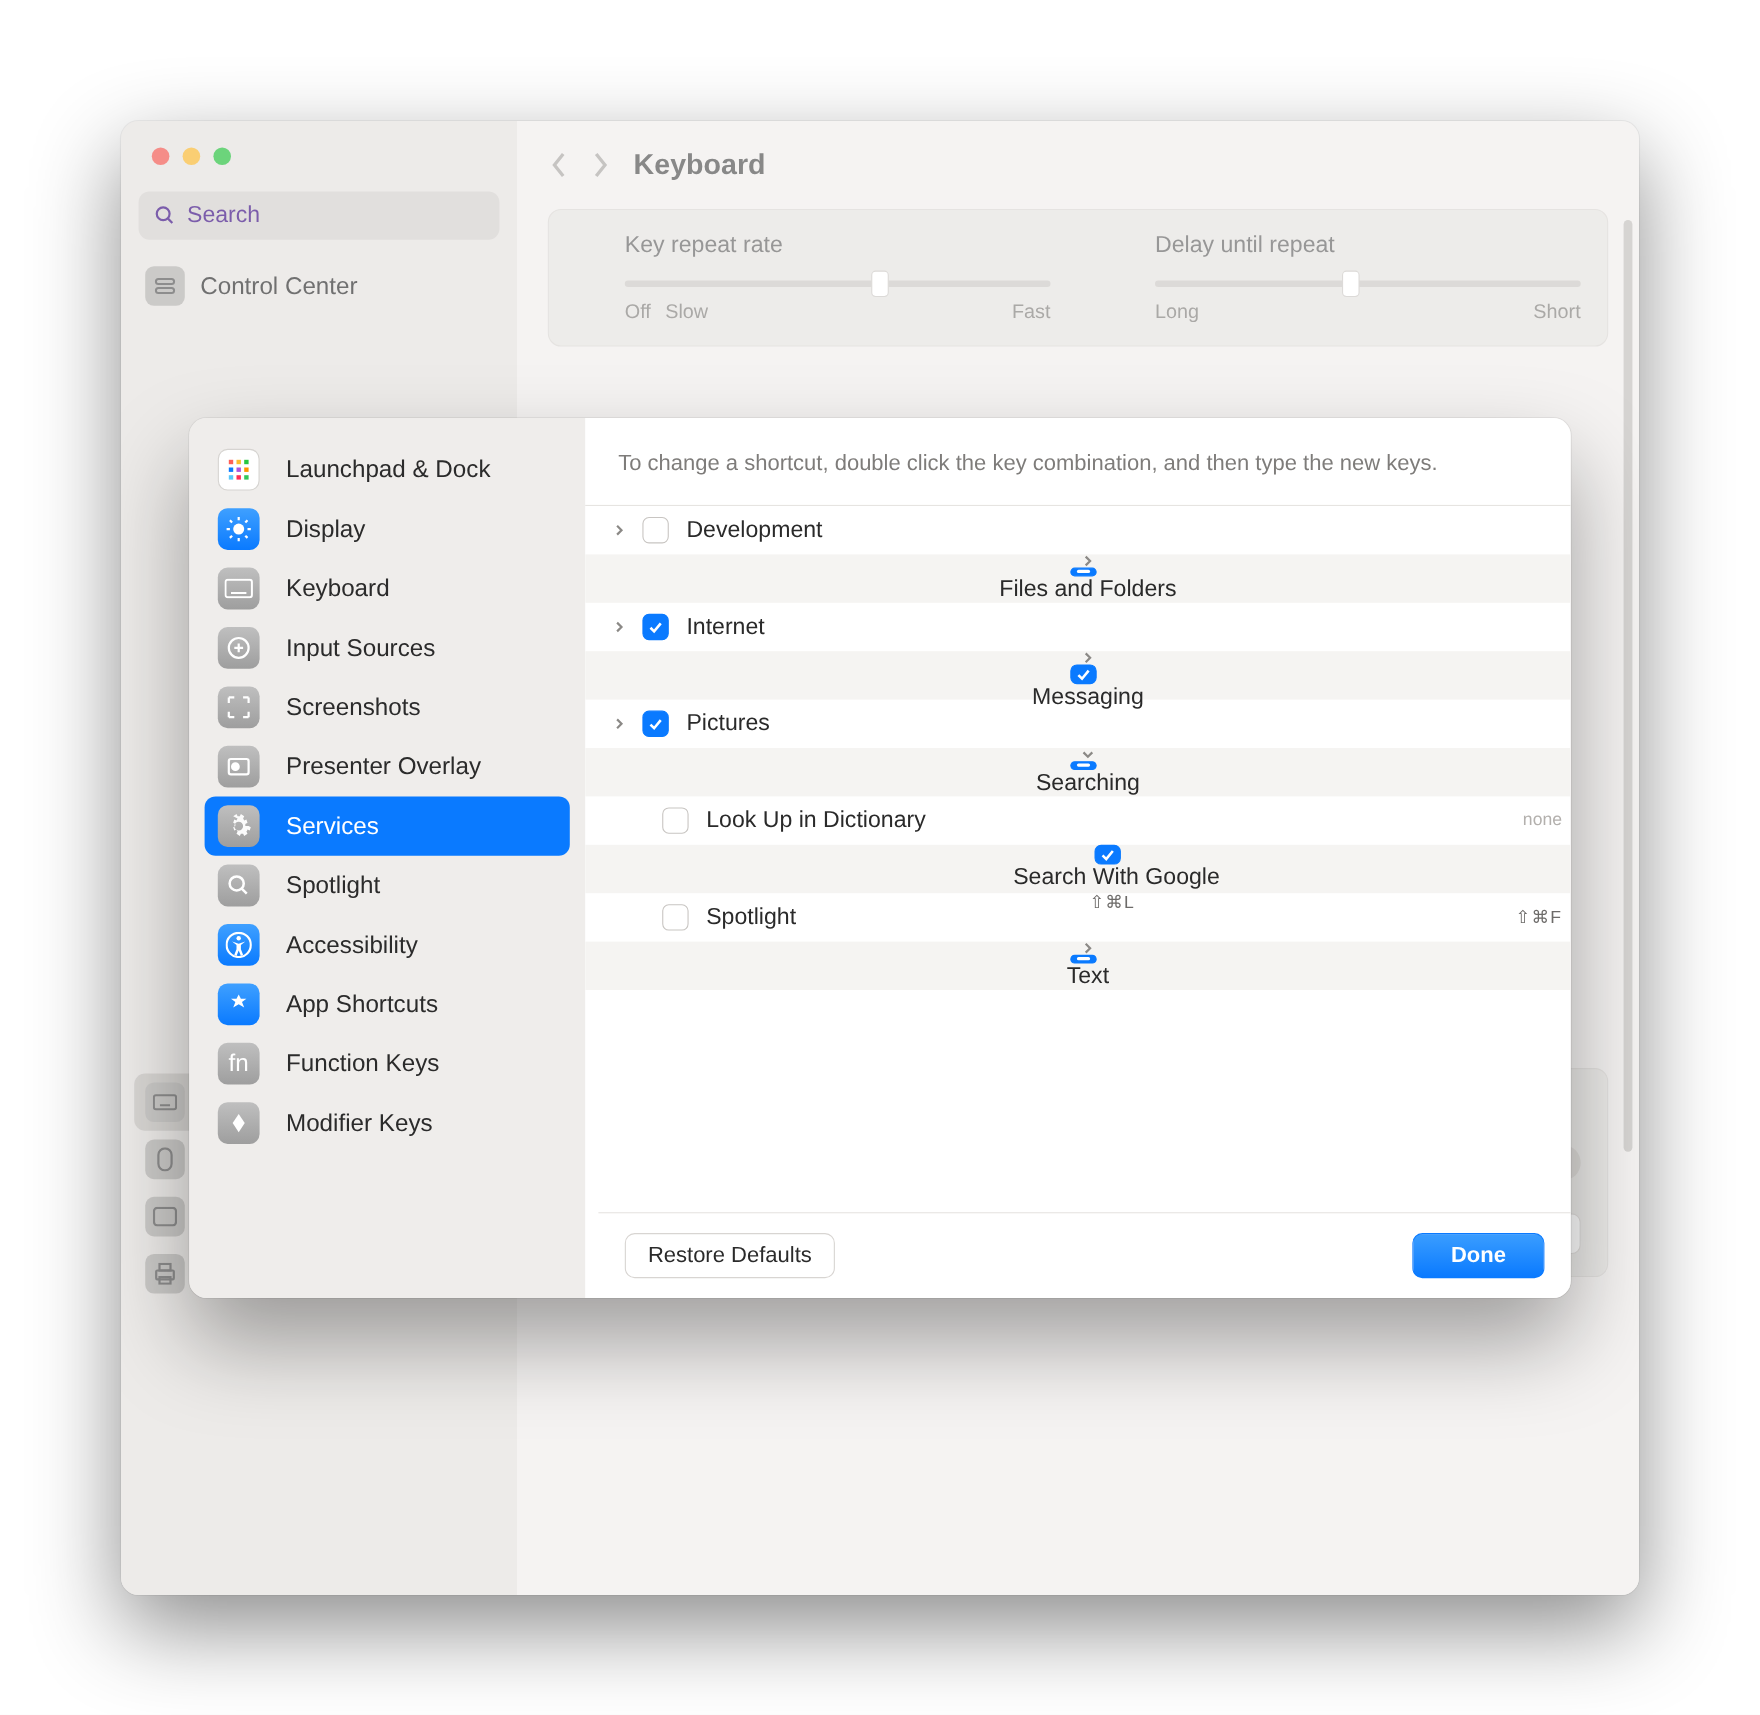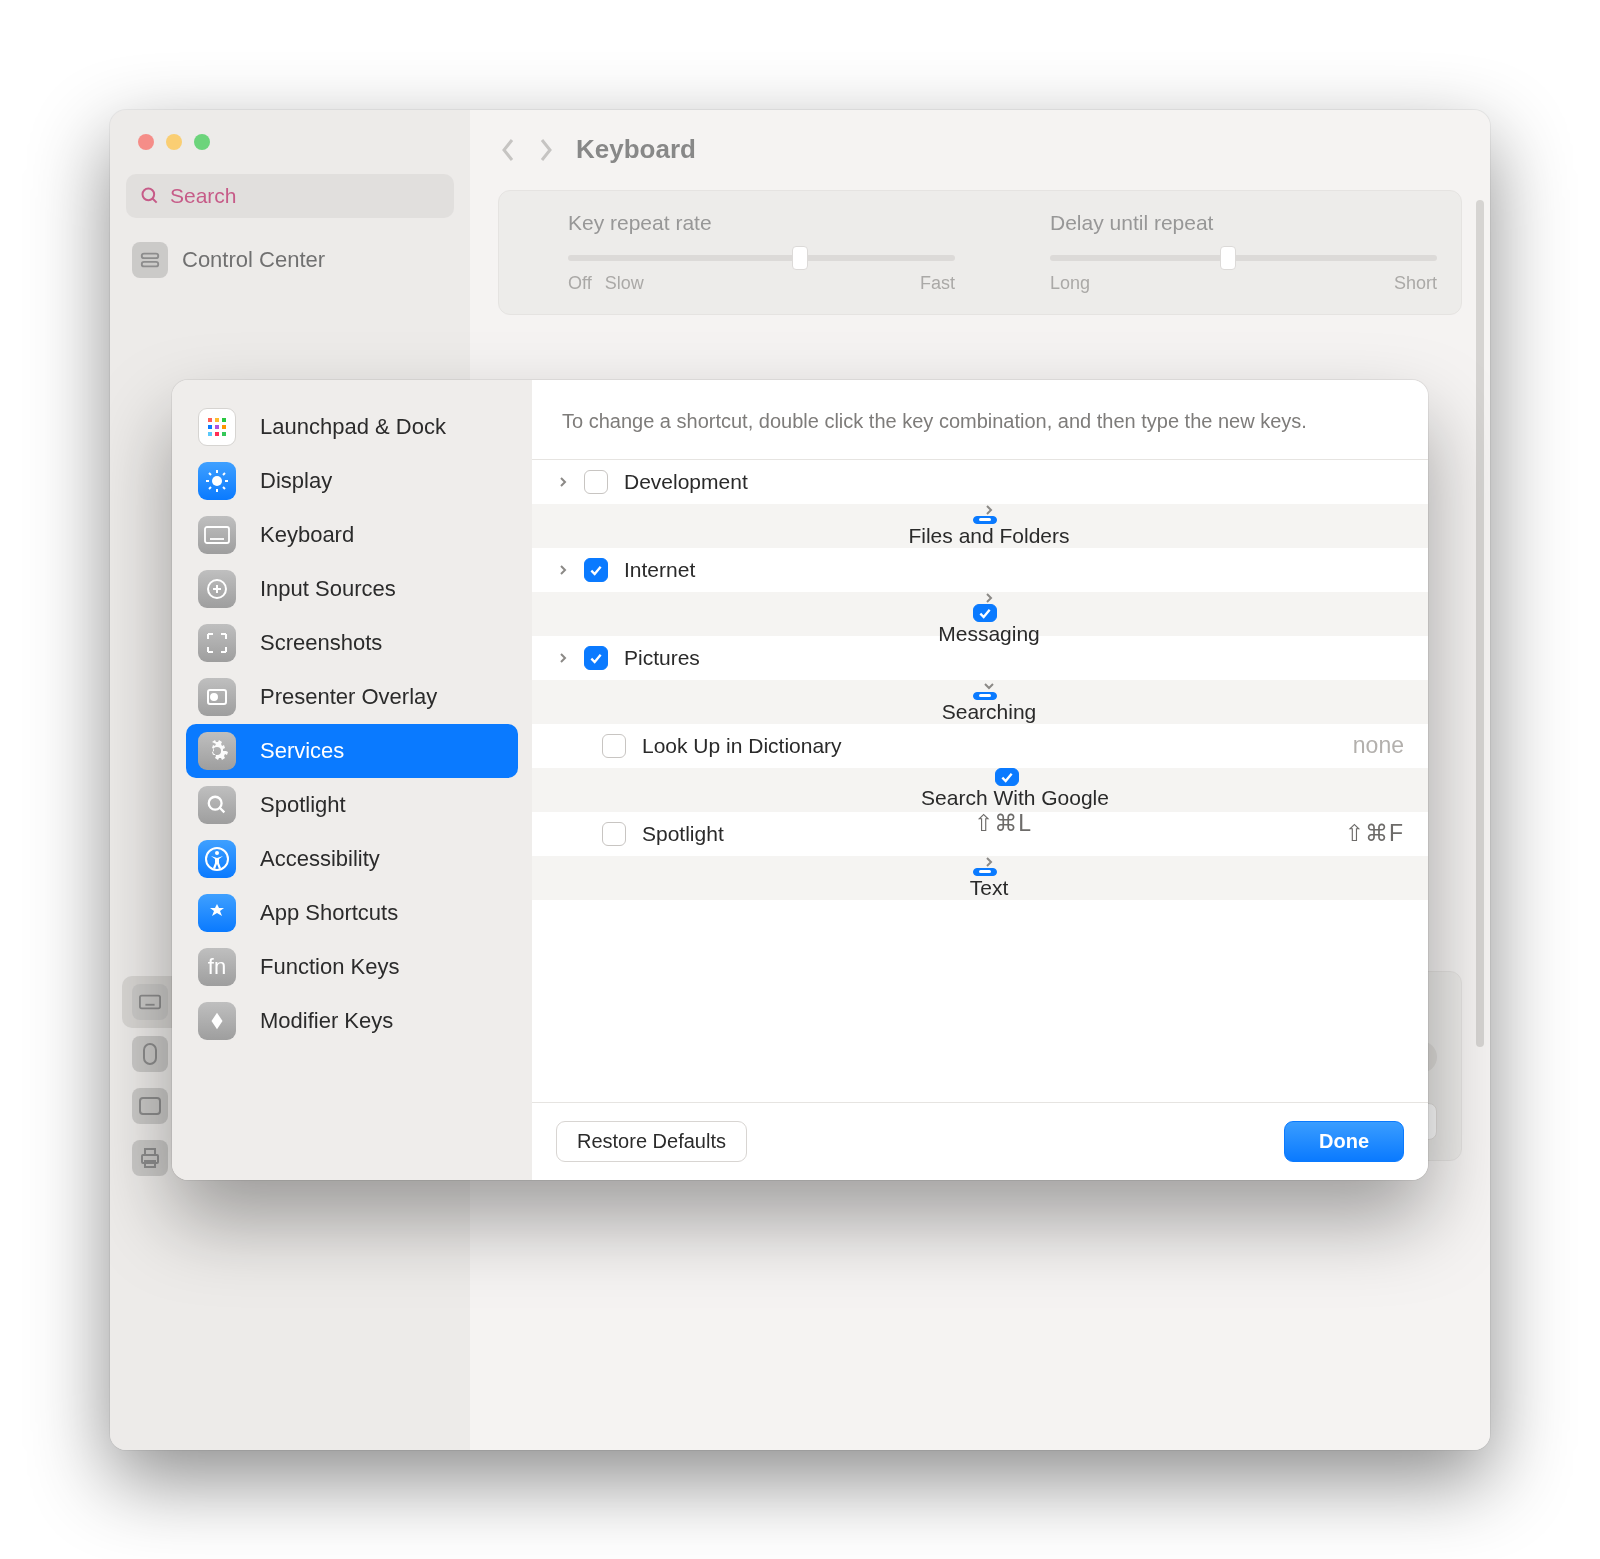--- a/index.html
+++ b/index.html
@@ -31,21 +31,21 @@
   
   .bgwin { position: absolute; inset: 0; display: flex; filter: saturate(0.9); }
   .bg-sidebar { width: 360px; background: #e6e3e1; display:flex; flex-direction: column; }
   .traffic { display:flex; gap:12px; padding: 24px 0 0 28px; }
   .dot { width:16px; height:16px; border-radius:50%; }
   .dot.r{background:#ff5f57;} .dot.y{background:#febc2e;} .dot.g{background:#28c840;}
   .bg-search {
     margin: 24px 16px 16px 16px;
     height: 44px; border-radius: 10px;
     background: #d6d3d0; display:flex; align-items:center; padding:0 14px; gap:10px;
-    color:#be185d; font-size:21px;
+    color:#4c1d95; font-size:21px;
   }
   .bg-list { flex:1; overflow:hidden; padding: 0 12px; }
   .bg-item { display:flex; align-items:center; gap:14px; padding: 8px 10px; border-radius:10px; color:#3a3a3a; font-size:22px;}
   .bg-item.sel { background:#c9c6c3; }
   .bg-icon { width:36px; height:36px; border-radius:8px; background:#b8b6b3; display:flex; align-items:center; justify-content:center; color:#616161;}
   .bg-main { flex:1; background:#f1efee; display:flex; flex-direction:column; }
   .bg-header { height: 80px; display:flex; align-items:center; gap:22px; padding: 0 30px; font-size:26px; font-weight:700; color:#5a5a5a;}
   .chev { color:#b0adab; }
   .bg-content { padding: 0 28px; display:flex; flex-direction:column; gap:18px; }
   .bg-card { background:#e7e5e2; border:1px solid #dcd9d6; border-radius:12px; padding: 20px 24px; color:#6b6b6b;}
@@ -90,25 +90,25 @@
   .m-tree{ flex:1; overflow-y:auto;}
   .row{ display:flex; align-items:center; height:44px; padding-left:18px; font-size:21px; color:#2a2a2a;}
   .row.alt{ background:#f5f4f2;flex-direction:column;}
   .row .disclose{ width:26px; color:#8b8986; display:flex; justify-content:center;}
   .row .cb{ margin: 0 16px 0 8px; width:24px; height:24px; border-radius:6px; border:1.5px solid #c8c5c2; background:#fff; display:flex; align-items:center; justify-content:center;}
   .row .cb.checked{ background:#0a7aff; border-color:#0a7aff;}
   .row .cb.mixed{ background:#0a7aff; border-color:#0a7aff;}
   .row .cb.mixed::after{content:""; width:12px; height:3px; background:#fff; border-radius:2px;}
   .row .cb.checked svg{ width:16px; height:16px; stroke:#fff;}
   .row .label{ flex:1;}
-  .row .shortcut{ color:#6d6b69; padding-right:24px; letter-spacing:1px; font-size:23px;}
+  .row .shortcut{ color:#6d6b69; padding-right:8px; letter-spacing:1px; font-size:16px;}
   .row .shortcut.none{ color:#b3b0ad; letter-spacing:0;}
   .row.child{ padding-left: 70px;}
   .row.child .cb{ margin-left:0;}
-  .m-footer{ border-top:1px solid #e6e4e1; padding:18px 24px; display:flex; align-items:center;}
+  .m-footer{ border-top:1px solid #e6e4e1; padding:18px 24px; display:flex; align-items:center;margin-left:12px;}
   .btn{ font-size:20px; border-radius:9px; padding:8px 20px; border:1px solid #d8d5d2; background:#fff; color:#2b2b2b;}
   .btn.primary{ background: linear-gradient(#3a9dff,#0a7aff); border-color:#0a7aff; color:#fff; margin-left:auto; padding:8px 34px; font-weight:600;}
 
   svg { display:block; }
 </style>
 </head>
 <body>
 
 <div class="frame">
 

